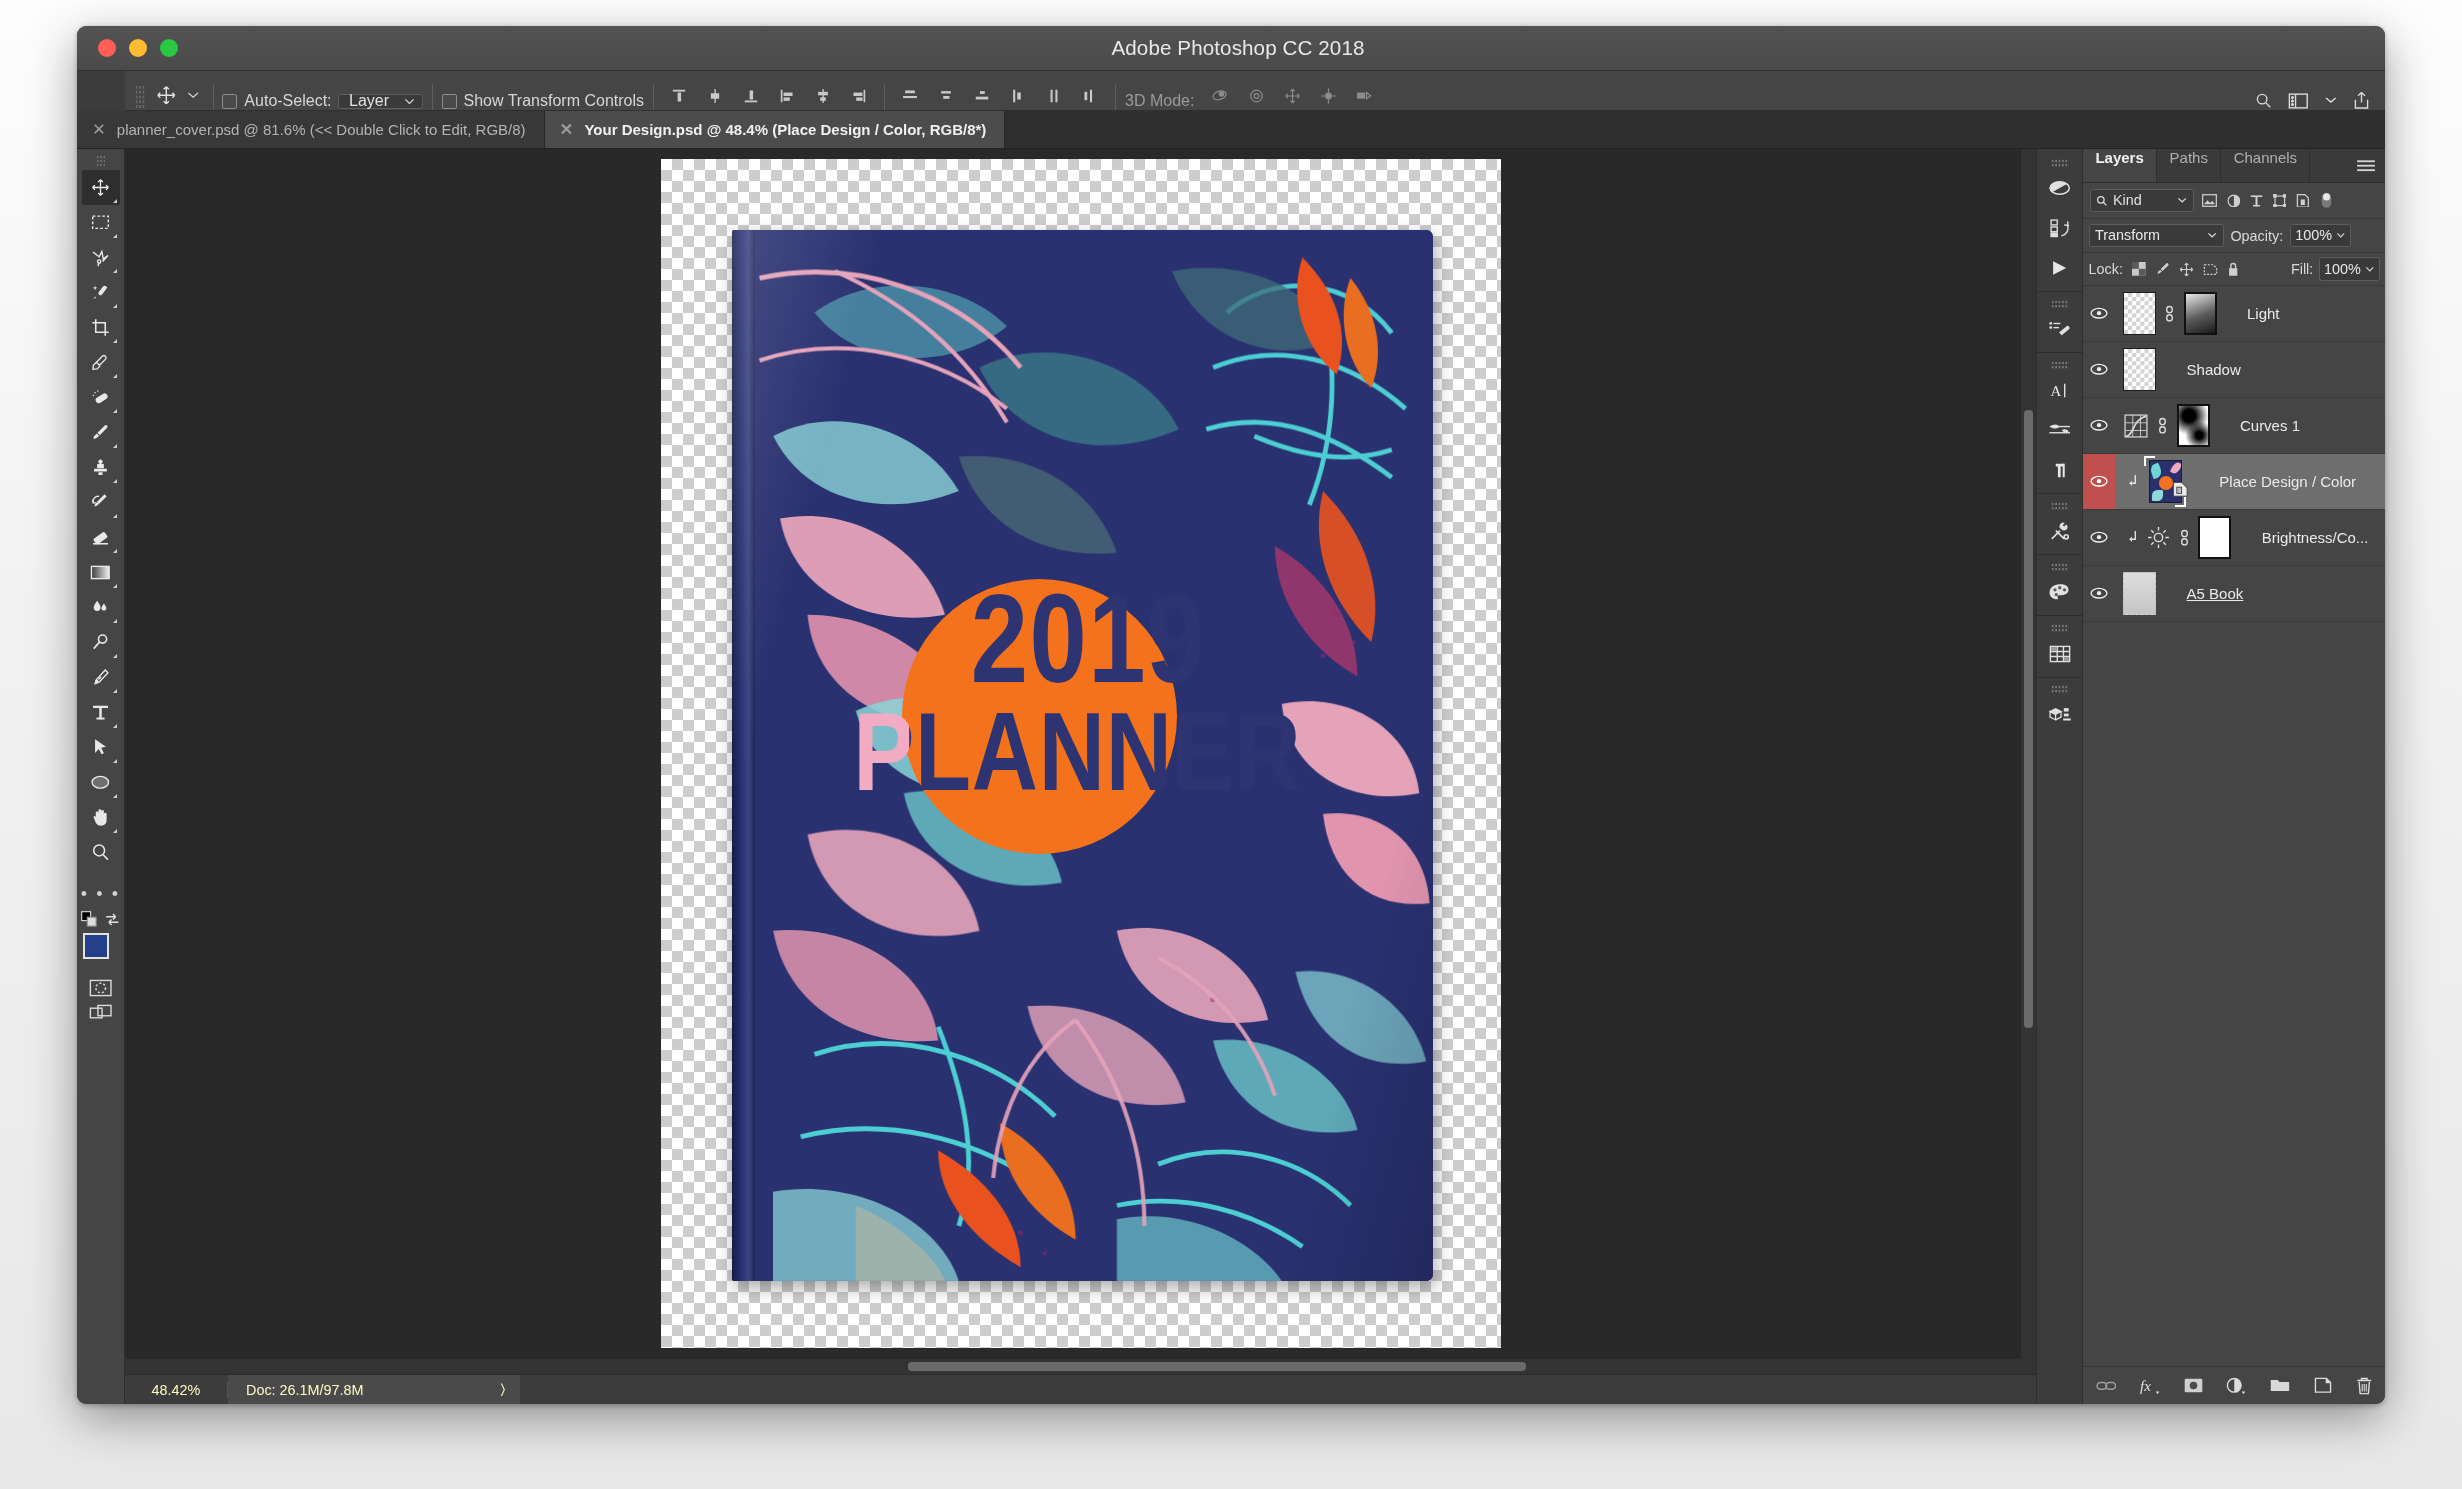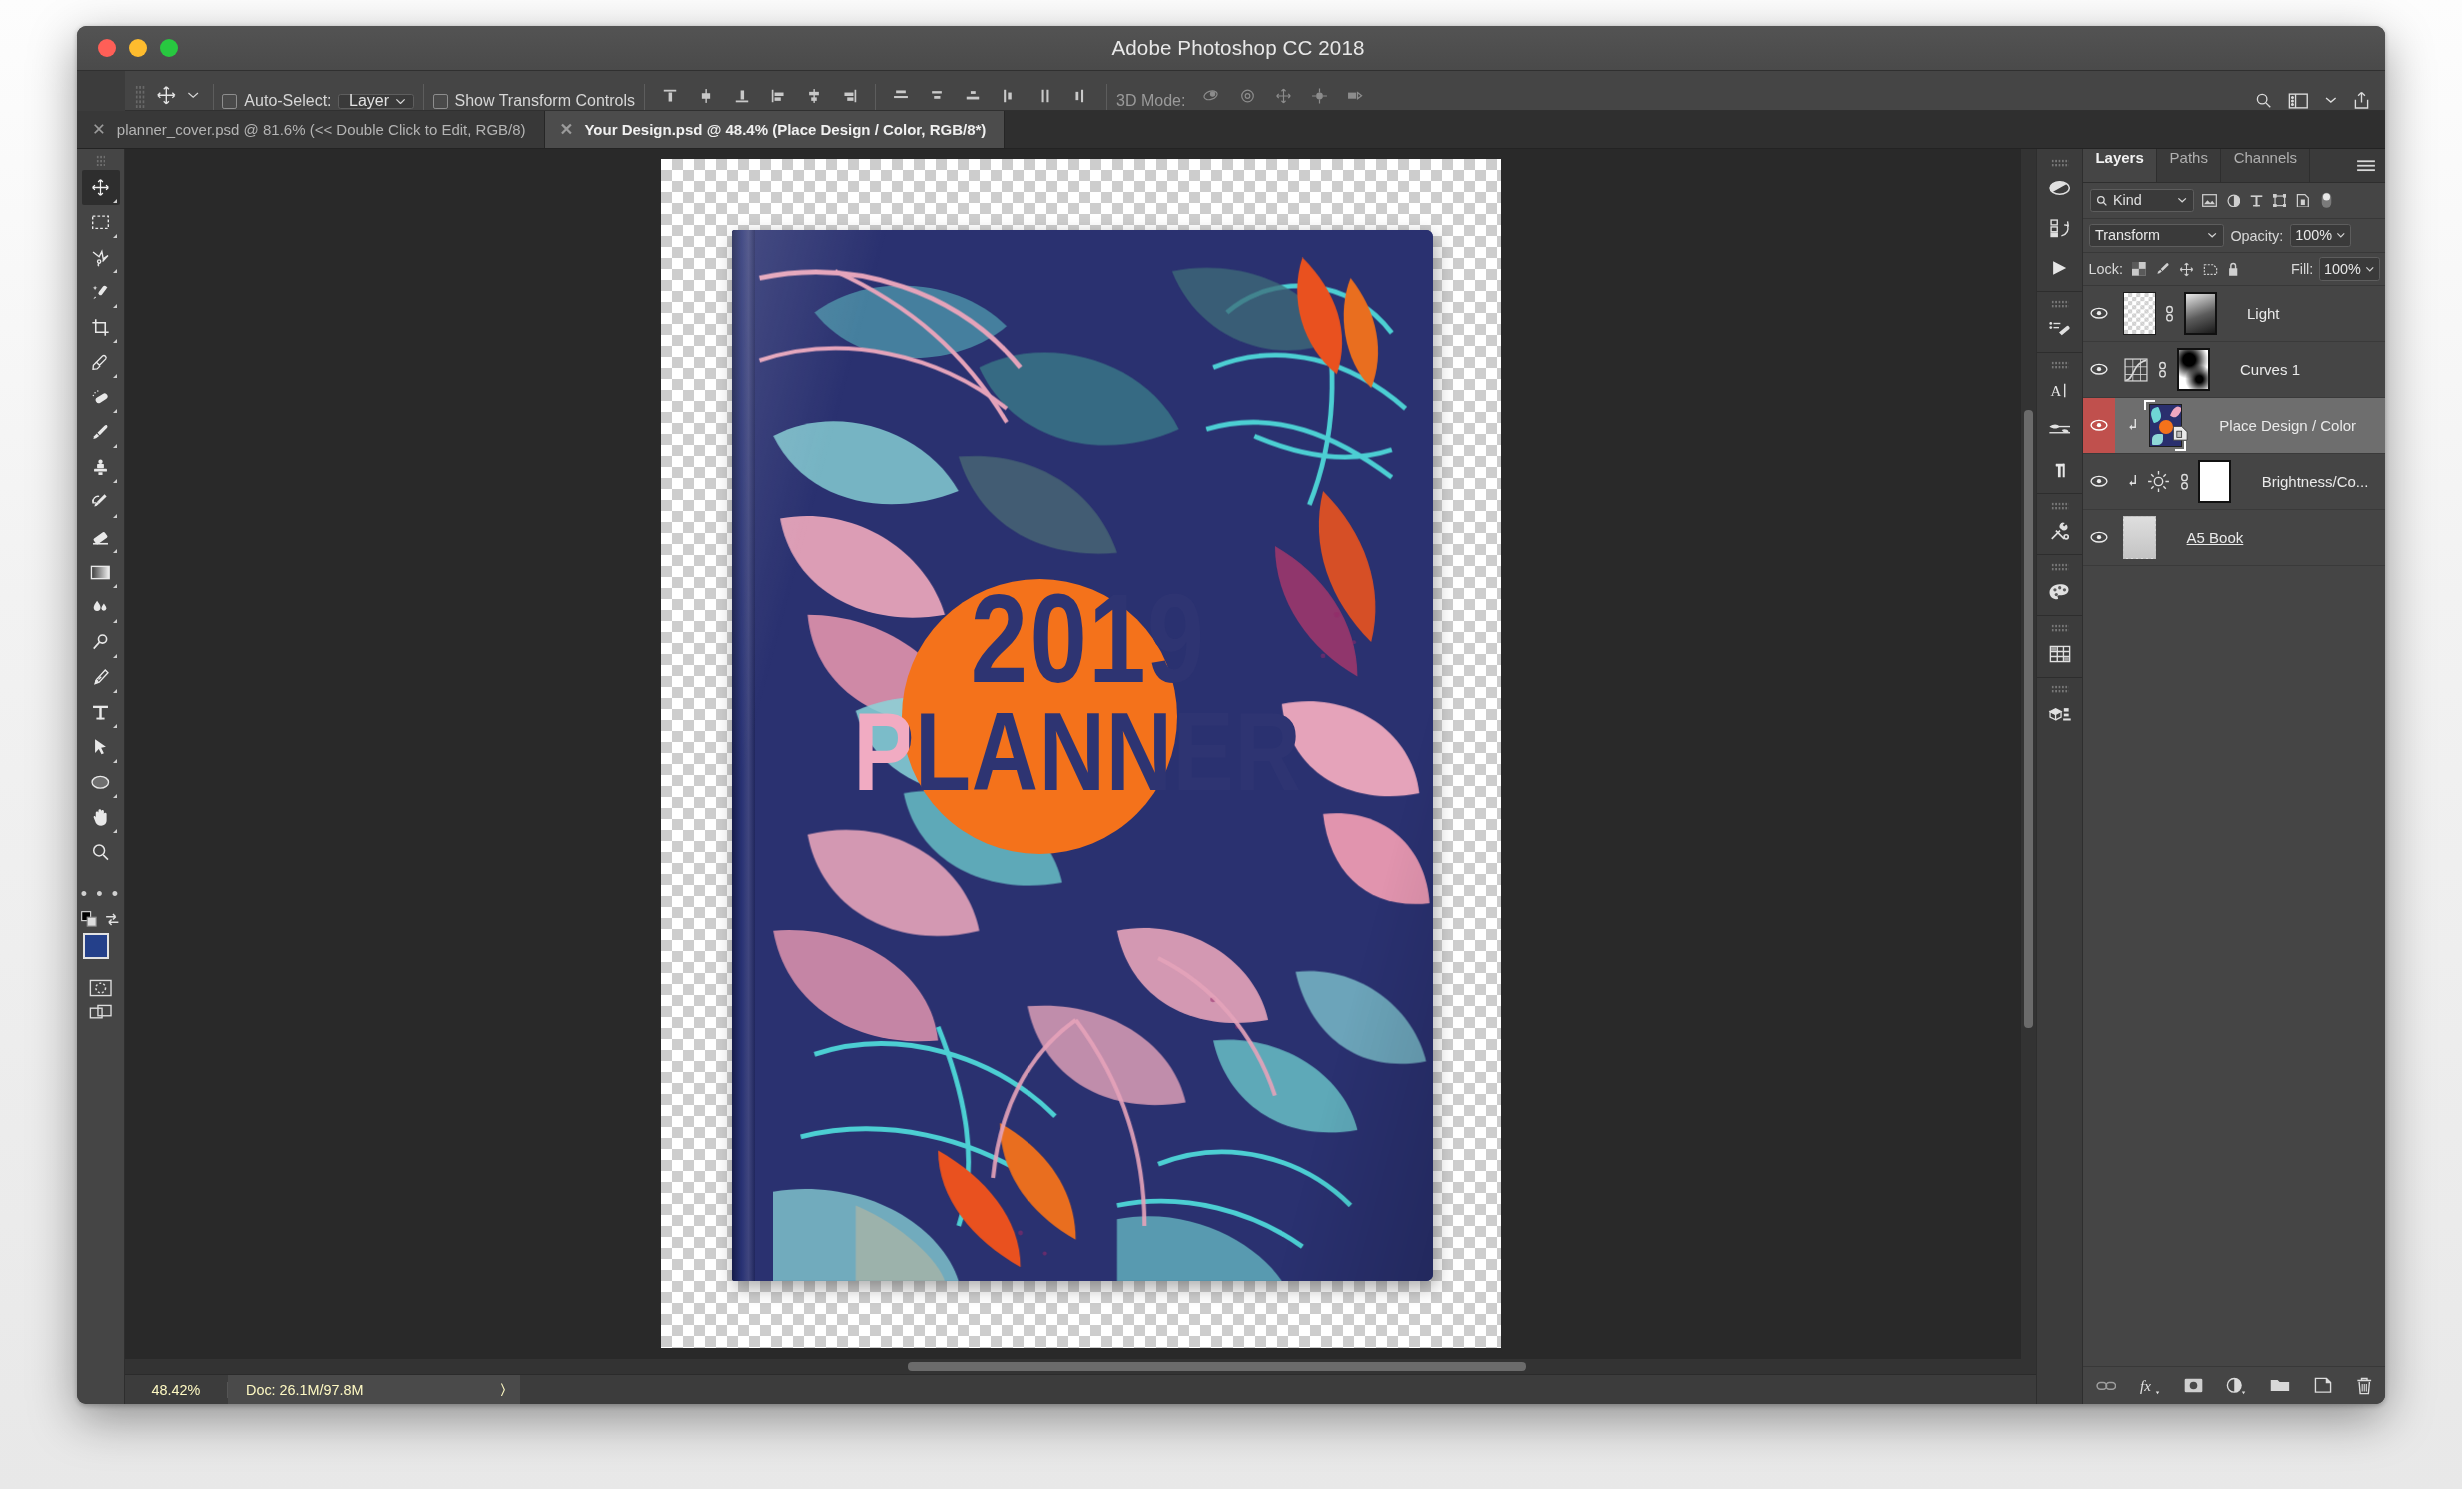--- a/index.html
+++ b/index.html
@@ -65,21 +65,21 @@
   .ob-chevron { width: 20.6px; height: 29px; display:flex; align-items:center; justify-content:center; }
   .vsep { width: 0.7px; height: 26px; background: #5d5d5d; margin: 0 9px; }
   .chk {
     width: 15px; height: 15px; border: 1.4px solid #8e8e8e; border-radius: 2.1px;
     background: #4a4a4a; display: inline-block; flex: 0 0 auto;
   }
   .lbl { white-space: nowrap; }
   .ob-group { display: flex; align-items: center; gap: 6.9px; }
   .select {
     background: #3a3a3a; border: 0.7px solid #5e5e5e; border-radius: 2.7px;
-    height: 15px; display: flex; align-items: center; gap: 6px;
+    height: 15px; display: flex; align-items: center; gap: 15px;
     padding: 0 6.9px 0 9.6px; color: #e2e2e2; font-size: 16px;
   }
   .align-icons { display: flex; align-items: center; gap: 4.1px; }
   .align-icons .ic { width: 32px; height: 27.5px; display:flex; align-items:center; justify-content:center; }
   .ob-right { margin-left: auto; display: flex; align-items: center; gap: 15px; padding-right: 4.1px; }
   .mode3d { color:#9a9a9a; }
 
   
   .tabbar {
     height: 38px; flex: 0 0 38px;
@@ -1093,20 +1093,32 @@
                   <svg width="11" height="18" viewBox="0 0 16 26" fill="none" stroke="#ddd" stroke-width="2">
                     <rect x="4" y="2" width="8" height="9" rx="4"></rect>
                     <rect x="4" y="14" width="8" height="9" rx="4"></rect>
                   </svg>
                 </span>
               <div class="thumb-grad"></div>
             </div>
             <div class="layername">Light</div>
           </div>
 
+          <div class="layer">
+            <div class="eyecell">
+              <svg width="18" height="12.4" viewBox="0 0 26 18">
+                  <ellipse cx="13" cy="9" rx="11.5" ry="7" fill="none" stroke="#ececec" stroke-width="2"></ellipse>
+                  <circle cx="13" cy="9" r="3.1" fill="#ececec"></circle>
+                </svg>
+            </div>
+            <div class="thumbs">
+              <div class="thumb-img"></div>
+            </div>
+            <div class="layername">Shadow</div>
+          </div>
 
           <div class="layer">
             <div class="eyecell">
               <svg width="18" height="12.4" viewBox="0 0 26 18">
                   <ellipse cx="13" cy="9" rx="11.5" ry="7" fill="none" stroke="#ececec" stroke-width="2"></ellipse>
                   <circle cx="13" cy="9" r="3.1" fill="#ececec"></circle>
                 </svg>
             </div>
             <div class="thumbs">
               <span>

